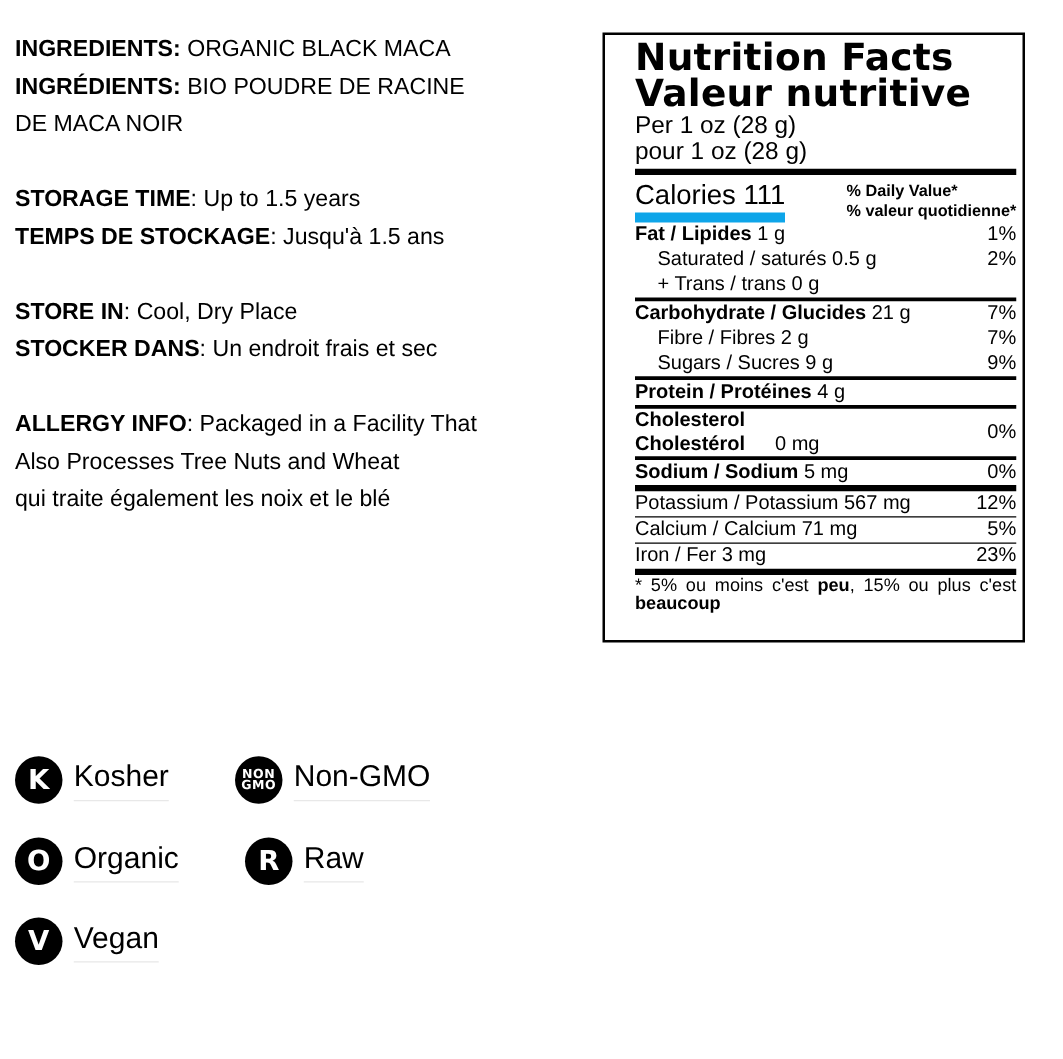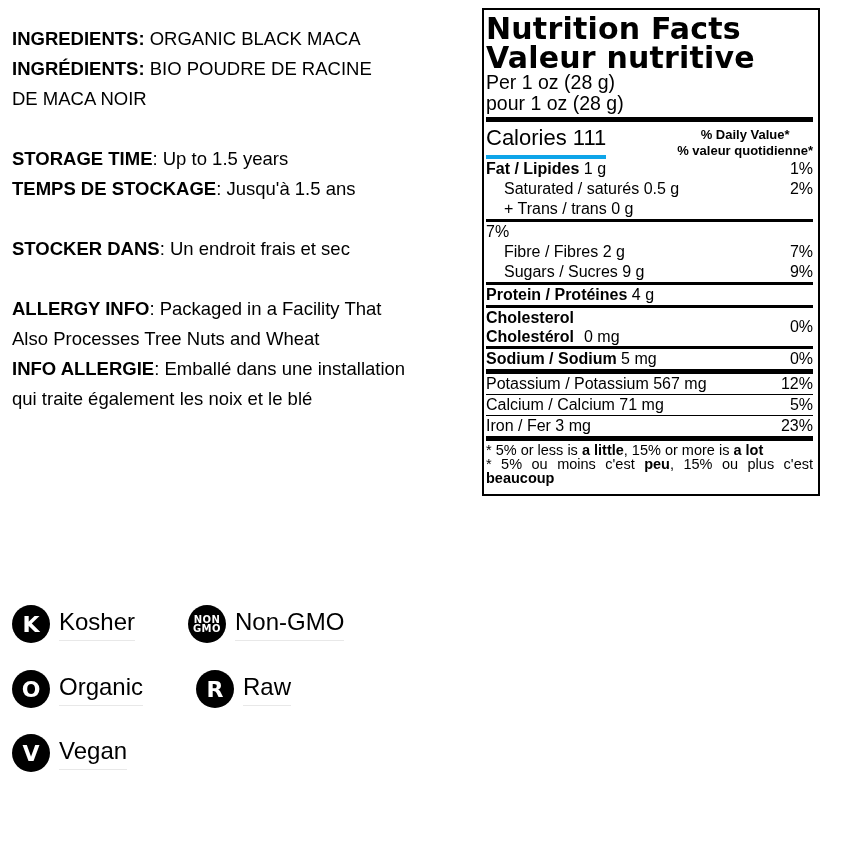--- a/index.html
+++ b/index.html
@@ -11,56 +11,56 @@
     .info .line { white-space: nowrap; }
     .info b { font-weight: bold; }
 
     
     .badge { position: absolute; display: flex; align-items: center; }
     .badge .circle { width: 38px; height: 38px; border-radius: 50%; background: #000; color: #fff; display: flex; align-items: center; justify-content: center; font-weight: bold; font-size: 22px; font-family: "DejaVu Sans", sans-serif; }
     .badge .circle.small { font-size: 10px; line-height: 9px; flex-direction: column; letter-spacing: 0.5px; }
     .badge .label { margin-left: 9px; font-size: 24px; padding-bottom: 4px; border-bottom: 1px solid #e8e8e8; line-height: 28px; }
 
     
-    .nf { position: absolute; left: 482px; top: 8px; width: 338px; height: 488px; border: 2px solid #000; padding: 4px 5px 0 2px; box-sizing: border-box; font-family: "Liberation Sans", sans-serif; }
+    .nf { position: absolute; left: 482px; top: 26px; width: 338px; height: 488px; border: 2px solid #000; padding: 4px 5px 0 24px; box-sizing: border-box; font-family: "Liberation Sans", sans-serif; }
     .nf .title { font-weight: 900; font-size: 30px; line-height: 29px; letter-spacing: 0.2px; font-family: "DejaVu Sans", sans-serif; }
     .nf .serving { font-size: 19.5px; line-height: 21px; }
     .nf .bar-thick { height: 5px; background: #000; margin-top: 3px; }
     .nf .bar-med { height: 3px; background: #000; }
     .nf .bar-thin { height: 1px; background: #000; }
     .nf .row { display: flex; justify-content: space-between; font-size: 16px; line-height: 20px; }
     .nf .row .name b { font-weight: bold; }
     .nf .indent { padding-left: 18px; text-align: right; }
     .nf .cal { display: flex; justify-content: space-between; margin-top: 3px; }
-    .nf .cal .cal-text { font-size: 22px; line-height: 26px; border-bottom: 4px solid #0ea5e9; padding-bottom: 1px; text-align: center; }
-    .nf .cal .dv { text-align: center; font-weight: bold; font-size: 13px; line-height: 16px; padding-top: 2px; }
+    .nf .cal .cal-text { font-size: 22px; line-height: 26px; border-bottom: 8px solid #0ea5e9; padding-bottom: 1px; text-align: center; }
+    .nf .cal .dv { text-align: left; font-weight: bold; font-size: 13px; line-height: 16px; padding-top: 2px; }
     .nf .chol { display: flex; align-items: center; justify-content: space-between; font-size: 16px; }
     .nf .chol .cl { font-weight: bold; line-height: 19px; }
     .nf .foot { font-size: 14.5px; line-height: 14px; padding-top: 2px; text-align: justify; }
   </style>
 </head>
 <body>
 
 <div class="info">
   <div class="para">
     <div class="line"><b>INGREDIENTS:</b><span> ORGANIC BLACK MACA</span></div>
     <div class="line"><b>INGRÉDIENTS:</b><span> BIO POUDRE DE RACINE</span></div>
     <div class="line"><span>DE MACA NOIR</span></div>
   </div>
   <div class="para">
     <div class="line"><b>STORAGE TIME</b><span>: Up to 1.5 years</span></div>
     <div class="line"><b>TEMPS DE STOCKAGE</b><span>: Jusqu'à 1.5 ans</span></div>
   </div>
   <div class="para">
+    <div class="line"><b>STORE IN</b><span>: Cool, Dry Place</span></div>
     <div class="line"><b>STOCKER DANS</b><span>: Un endroit frais et sec</span></div>
   </div>
   <div class="para">
     <div class="line"><b>ALLERGY INFO</b><span>: Packaged in a Facility That</span></div>
     <div class="line"><span>Also Processes Tree Nuts and Wheat</span></div>
-    <div class="line"><b>INFO ALLERGIE</b><span>: Emballé dans une installation</span></div>
     <div class="line"><span>qui traite également les noix et le blé</span></div>
   </div>
 </div>
 
 <div class="badge" style="left:12px; top:605px;">
   <div class="circle">K</div>
   <div class="label">Kosher</div>
 </div>
 <div class="badge" style="left:188px; top:605px;">
   <div class="circle small">
@@ -104,20 +104,21 @@
   <div class="row indent">
     <span>Saturated / saturés 0.5 g</span>
     <span>2%</span>
   </div>
   <div class="row indent">
     <span>+ Trans / trans 0 g</span>
     <span></span>
   </div>
   <div class="bar-med"></div>
   <div class="row">
+    <span class="name"><b>Carbohydrate / Glucides</b><span> 21 g</span></span>
     <span>7%</span>
   </div>
   <div class="row indent">
     <span>Fibre / Fibres 2 g</span>
     <span>7%</span>
   </div>
   <div class="row indent">
     <span>Sugars / Sucres 9 g</span>
     <span>9%</span>
   </div>
@@ -126,21 +127,21 @@
     <span class="name"><b>Protein / Protéines</b><span> 4 g</span></span>
     <span></span>
   </div>
   <div class="bar-med"></div>
   <div class="chol">
     <div style="display:flex; align-items:flex-end;">
       <div class="cl">
         <div>Cholesterol</div>
         <div>Cholestérol</div>
       </div>
-      <span style="margin-left:10px; margin-top:-6px;">0 mg</span>
+      <span style="margin-left:24px; margin-top:-6px;">0 mg</span>
     </div>
     <span>0%</span>
   </div>
   <div class="bar-med"></div>
   <div class="row">
     <span class="name"><b>Sodium / Sodium</b><span> 5 mg</span></span>
     <span>0%</span>
   </div>
   <div class="bar-thick" style="margin-top:0;"></div>
   <div class="row">
@@ -152,16 +153,15 @@
     <span>Calcium / Calcium 71 mg</span>
     <span>5%</span>
   </div>
   <div class="bar-thin"></div>
   <div class="row">
     <span>Iron / Fer 3 mg</span>
     <span>23%</span>
   </div>
   <div class="bar-thick" style="margin-top:0;"></div>
   <div class="foot">
-    <div><span>* 5% or less is </span><b>a little</b><span>, 15% or more is </span><b>a lot</b></div>
     <div><span>* 5% ou moins c'est </span><b>peu</b><span>, 15% ou plus c'est </span><b>beaucoup</b></div>
   </div>
 </div>
 
 </body></html>

